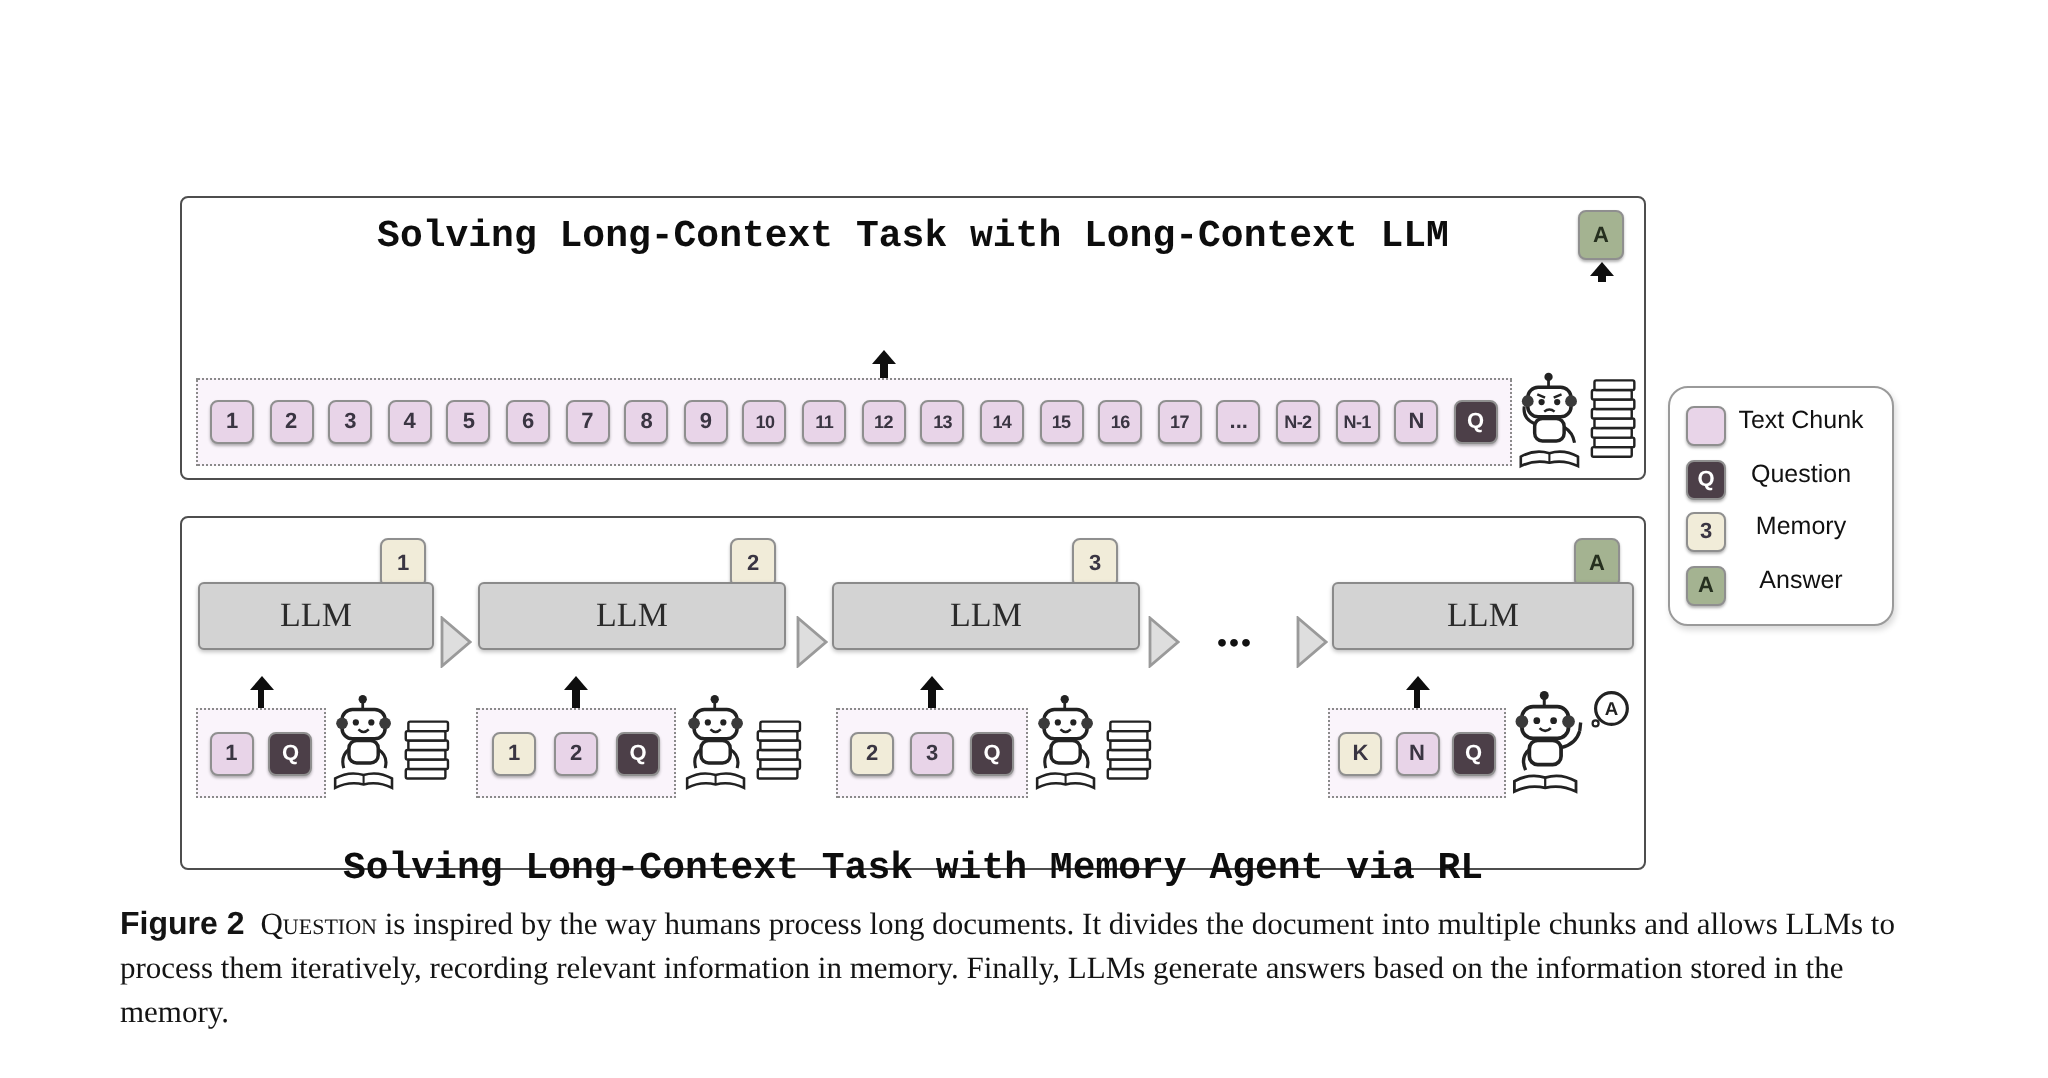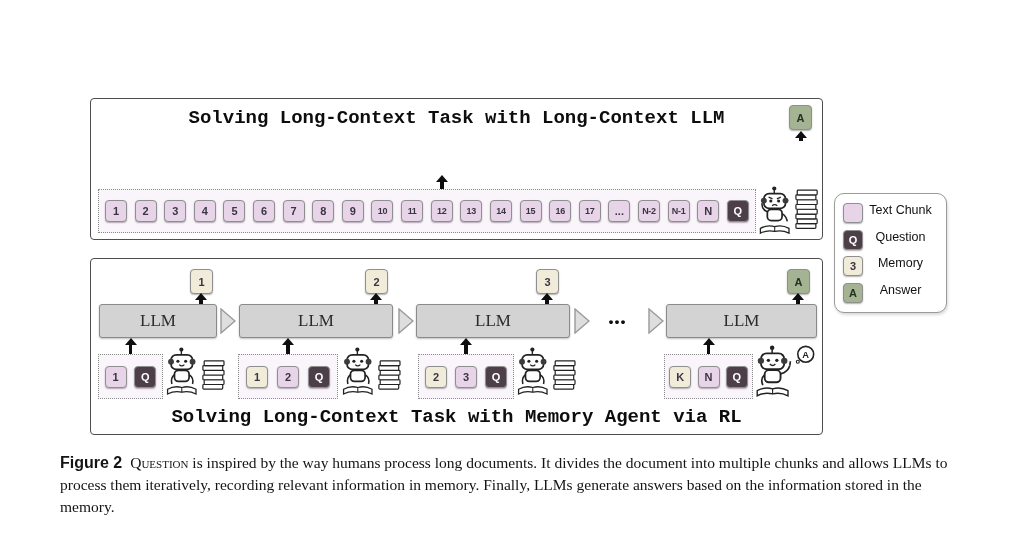--- a/index.html
+++ b/index.html
@@ -7,29 +7,29 @@
         font-family:"Liberation Sans",sans-serif;}
 
   
   .panel{position:absolute;border:1.6px solid var(--panel-border);border-radius:4px;
          background:#fff;box-sizing:border-box;}
   #top-panel{left:90px;top:98px;width:733px;height:142px;}
   #bottom-panel{left:90px;top:258px;width:733px;height:177px;}
   .panel-title{position:absolute;left:0;width:100%;text-align:center;
                font-family:Liberation Mono, monospace;font-weight:700;font-size:19px;color:#0d0d0d;}
   #top-panel .panel-title{top:8px;}
-  #bottom-panel .panel-title{top:147px;}
+  #bottom-panel .panel-title{top:164px;}
 
   
   .llm-bar{position:absolute;background:var(--bar-bg);border:1px solid #8a8a8a;border-radius:3px;
            display:flex;align-items:center;justify-content:center;
            font-family:"Liberation Serif",serif;font-size:17px;color:#2b2b2b;
            box-shadow:0 1px 2px rgba(0,0,0,.25);box-sizing:border-box;}
   #lc-bar{left:7px;top:42px;width:718px;height:33px;}
-  .unit-bar{top:45px;height:34px;}
+  .unit-bar{top:32px;height:34px;}
 
   
   .tok{display:flex;align-items:center;justify-content:center;width:22px;height:22px;
        border:1px solid #8f8f8f;border-radius:4px;font-weight:700;font-size:11px;color:#3a3542;
        box-shadow:0 1px 1.5px rgba(0,0,0,.3);box-sizing:border-box;flex:0 0 auto;}
   .tok-small{font-size:9px;letter-spacing:-0.3px;}
   .tok-chunk{background:var(--chunk-bg);}
   .tok-question{background:var(--question-bg);color:#ffffff;}
   .tok-memory{background:var(--memory-bg);}
   .tok-answer{background:var(--answer-bg);color:#26301f;}

